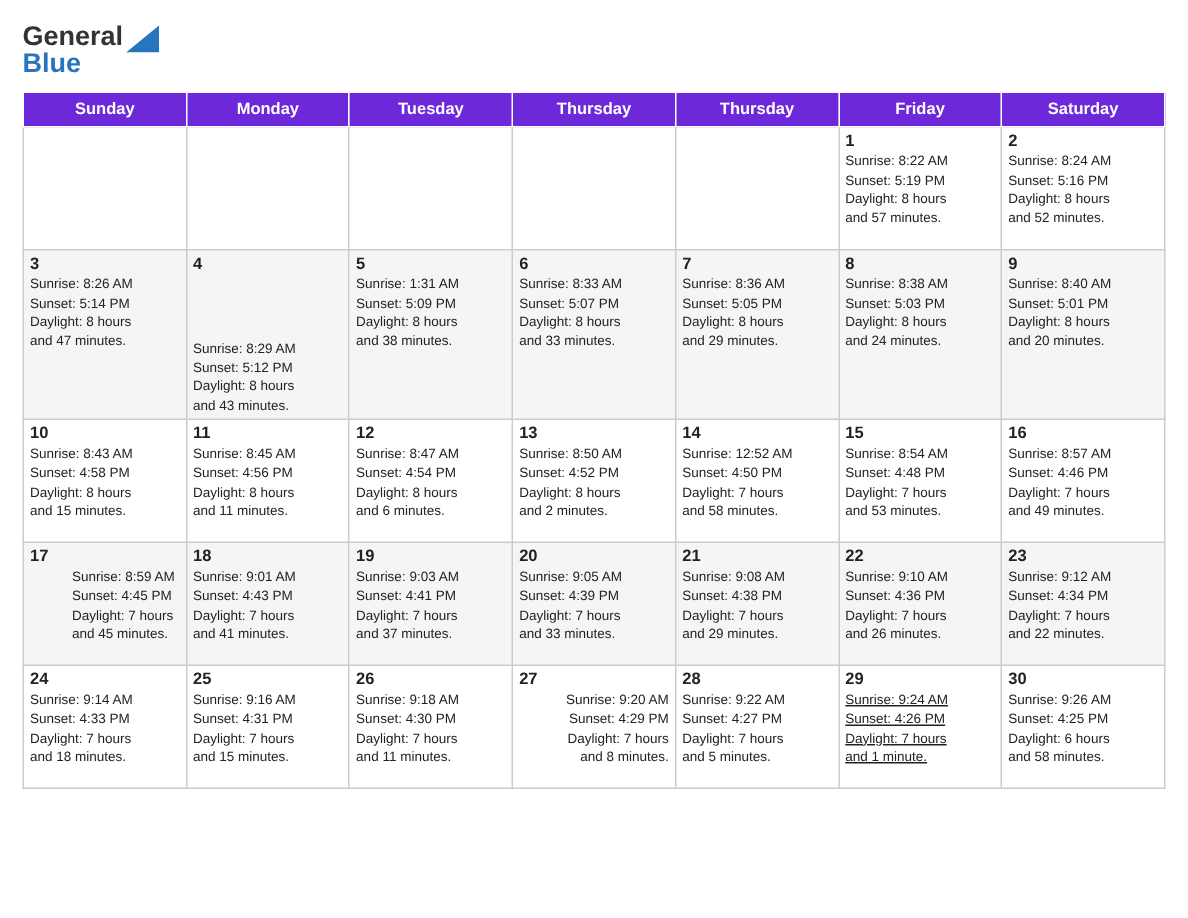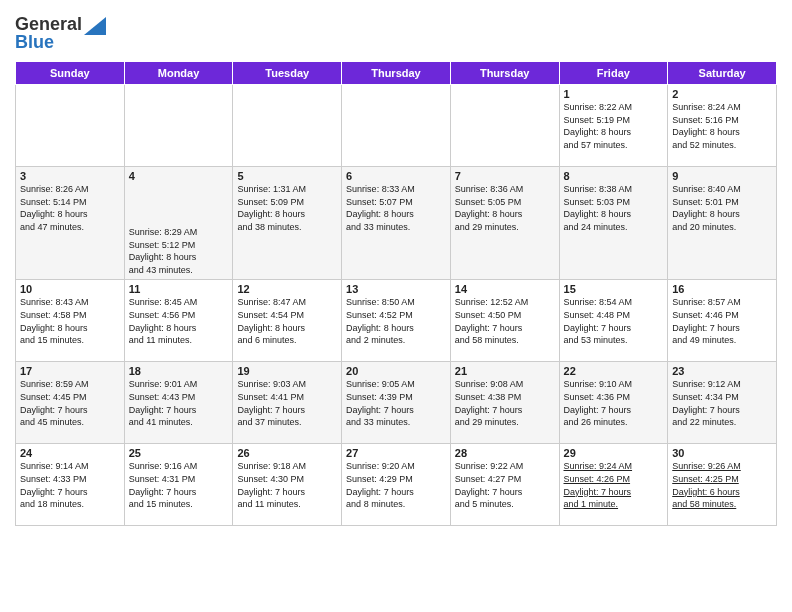--- a/index.html
+++ b/index.html
@@ -236,21 +236,21 @@
             <span class="day-num">16</span>
             <div class="day-info" style="white-space: pre-line;">Sunrise: 8:57 AM
 Sunset: 4:46 PM
 Daylight: 7 hours
 and 49 minutes.</div>
           </td>
         </tr>
         <tr>
           <td>
             <span class="day-num">17</span>
-            <div class="day-info" style="white-space: pre-line;">Sunrise: 8:59 AM
+            <div class="day-info" style="white-space: pre-line; margin-left: 28px;">Sunrise: 8:59 AM
 Sunset: 4:45 PM
 Daylight: 7 hours
 and 45 minutes.</div>
           </td>
           <td>
             <span class="day-num">18</span>
             <div class="day-info" style="white-space: pre-line;">Sunrise: 9:01 AM
 Sunset: 4:43 PM
 Daylight: 7 hours
 and 41 minutes.</div>
@@ -308,42 +308,42 @@
           </td>
           <td>
             <span class="day-num">26</span>
             <div class="day-info" style="white-space: pre-line;">Sunrise: 9:18 AM
 Sunset: 4:30 PM
 Daylight: 7 hours
 and 11 minutes.</div>
           </td>
           <td>
             <span class="day-num">27</span>
-            <div class="day-info" style="white-space: pre-line;">Sunrise: 9:20 AM
+            <div class="day-info" style="white-space: pre-line; text-align: right;">Sunrise: 9:20 AM
 Sunset: 4:29 PM
 Daylight: 7 hours
 and 8 minutes.</div>
           </td>
           <td>
             <span class="day-num">28</span>
             <div class="day-info" style="white-space: pre-line;">Sunrise: 9:22 AM
 Sunset: 4:27 PM
 Daylight: 7 hours
 and 5 minutes.</div>
           </td>
           <td>
             <span class="day-num">29</span>
             <div class="day-info" style="white-space: pre-line; text-decoration: underline;">Sunrise: 9:24 AM
 Sunset: 4:26 PM
 Daylight: 7 hours
 and 1 minute.</div>
           </td>
           <td>
             <span class="day-num">30</span>
-            <div class="day-info" style="white-space: pre-line; text-decoration: underline;">Sunrise: 9:26 AM
+            <div class="day-info" style="white-space: pre-line;">Sunrise: 9:26 AM
 Sunset: 4:25 PM
 Daylight: 6 hours
 and 58 minutes.</div>
           </td>
         </tr>
       </tbody>
   </table>
 </div>
 
 </body></html>

